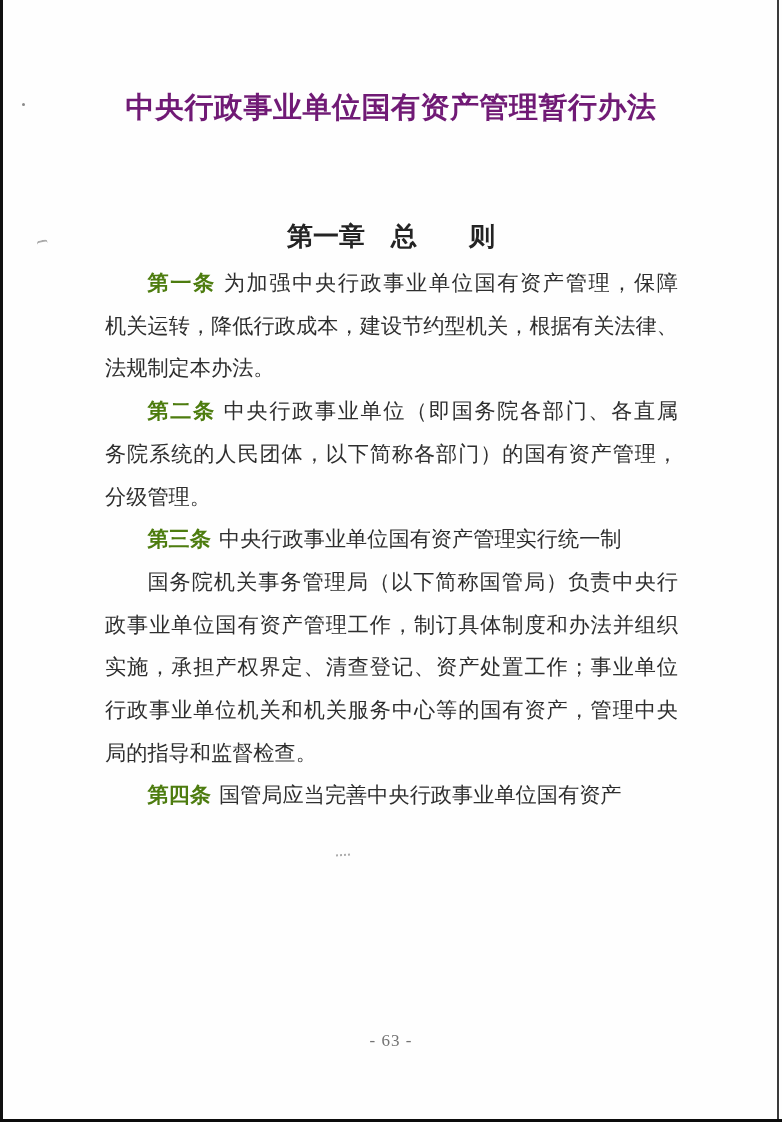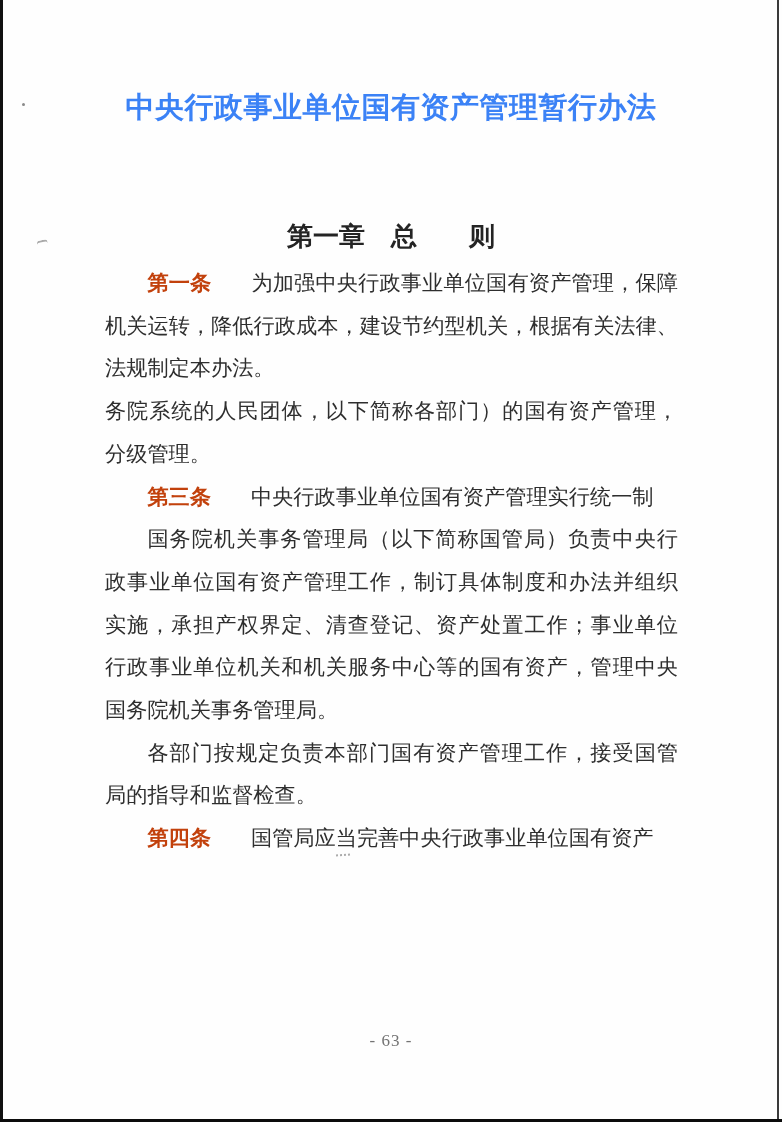--- a/index.html
+++ b/index.html
@@ -53,21 +53,21 @@
   }
   
   .doc-title {
     position: absolute; top: 86px; left: 0;
     width: 100%; margin: 0;
     text-align: center;
     font-family: "Liberation Sans", "DejaVu Sans", sans-serif;
     font-weight: 700;
     font-size: 29px;
     line-height: 42px;
-    color: #3b82f6;
+    color: #701a75;
     letter-spacing: 0.5px;
   }
   .chapter-heading {
     position: absolute; top: 221px; left: 0;
     width: 100%;
     text-align: center;
     font-weight: 700;
     font-size: 26px;
     line-height: 32px;
     color: #242424;
@@ -82,22 +82,22 @@
   .paragraph { margin: 0; }
   .para-line {
     text-align: justify;
     text-align-last: justify;
     text-justify: inter-character;
   }
   .para-line:last-child { text-align-last: auto; }
   .para-line.first { text-indent: 2em; }
   .term {
     font-weight: 700;
-    color: #c2410c;
-    margin-right: 40px;
+    color: #4d7c0f;
+    margin-right: 8px;
     font-family: Liberation Serif, serif;
   }
   .page-footer {
     position: absolute; top: 1031px; left: 0;
     width: 100%;
     text-align: center;
     font-size: 17px;
     letter-spacing: 1px;
     color: #737373;
   }
@@ -118,35 +118,32 @@
 
   <div class="chapter-heading">第一章　总　　则</div>
 
   <div class="doc-body">
       <div class="paragraph">
         <div class="para-line first"><span class="term">第一条</span><span>为加强中央行政事业单位国有资产管理，保障</span></div>
         <div class="para-line"><span>机关运转，降低行政成本，建设节约型机关，根据有关法律、</span></div>
         <div class="para-line"><span>法规制定本办法。</span></div>
       </div>
       <div class="paragraph">
+        <div class="para-line first"><span class="term">第二条</span><span>中央行政事业单位（即国务院各部门、各直属</span></div>
         <div class="para-line"><span>务院系统的人民团体，以下简称各部门）的国有资产管理，</span></div>
         <div class="para-line"><span>分级管理。</span></div>
       </div>
       <div class="paragraph">
         <div class="para-line first"><span class="term">第三条</span><span>中央行政事业单位国有资产管理实行统一制</span></div>
       </div>
       <div class="paragraph">
         <div class="para-line first"><span>国务院机关事务管理局（以下简称国管局）负责中央行</span></div>
         <div class="para-line"><span>政事业单位国有资产管理工作，制订具体制度和办法并组织</span></div>
         <div class="para-line"><span>实施，承担产权界定、清查登记、资产处置工作；事业单位</span></div>
         <div class="para-line"><span>行政事业单位机关和机关服务中心等的国有资产，管理中央</span></div>
-        <div class="para-line"><span>国务院机关事务管理局。</span></div>
-      </div>
-      <div class="paragraph">
-        <div class="para-line first"><span>各部门按规定负责本部门国有资产管理工作，接受国管</span></div>
         <div class="para-line"><span>局的指导和监督检查。</span></div>
       </div>
       <div class="paragraph">
         <div class="para-line first"><span class="term">第四条</span><span>国管局应当完善中央行政事业单位国有资产</span></div>
       </div>
     </div>
 
   <div class="page-footer">- 63 -</div>
 
 </div>

